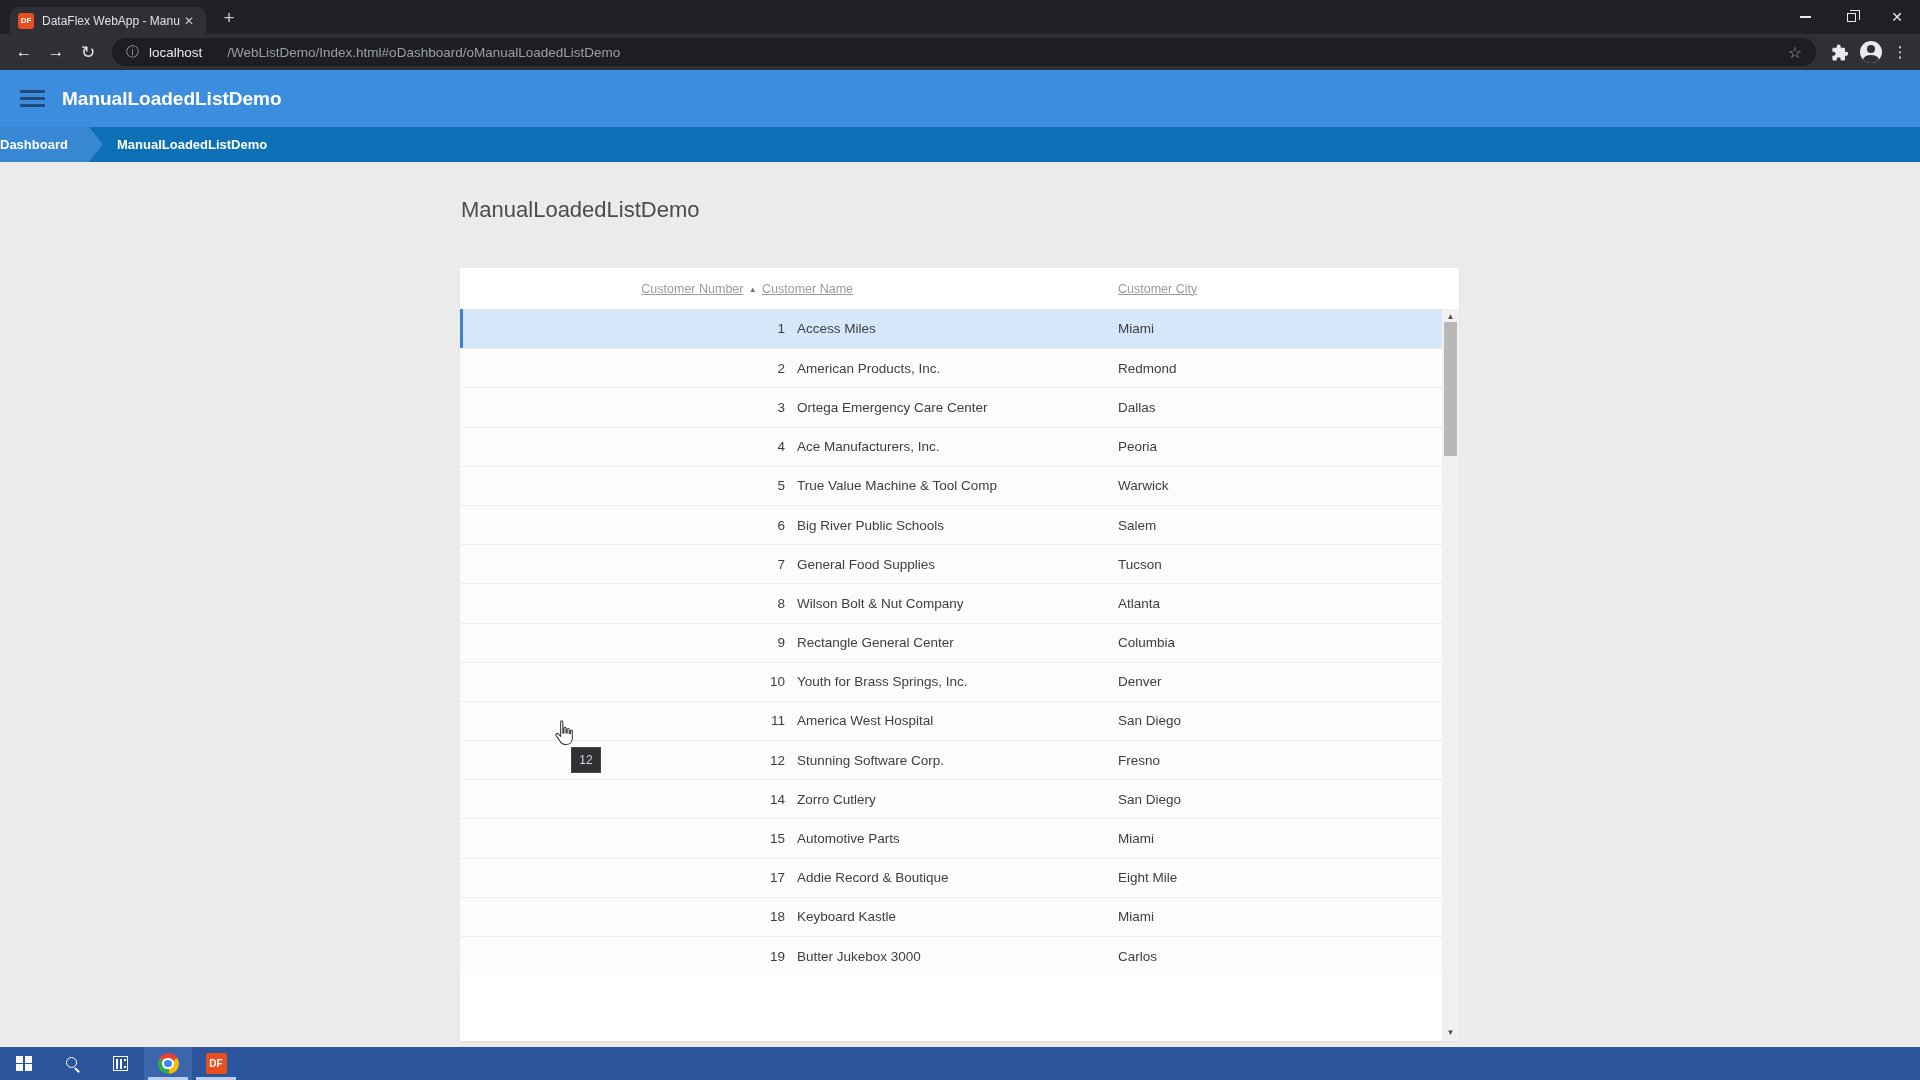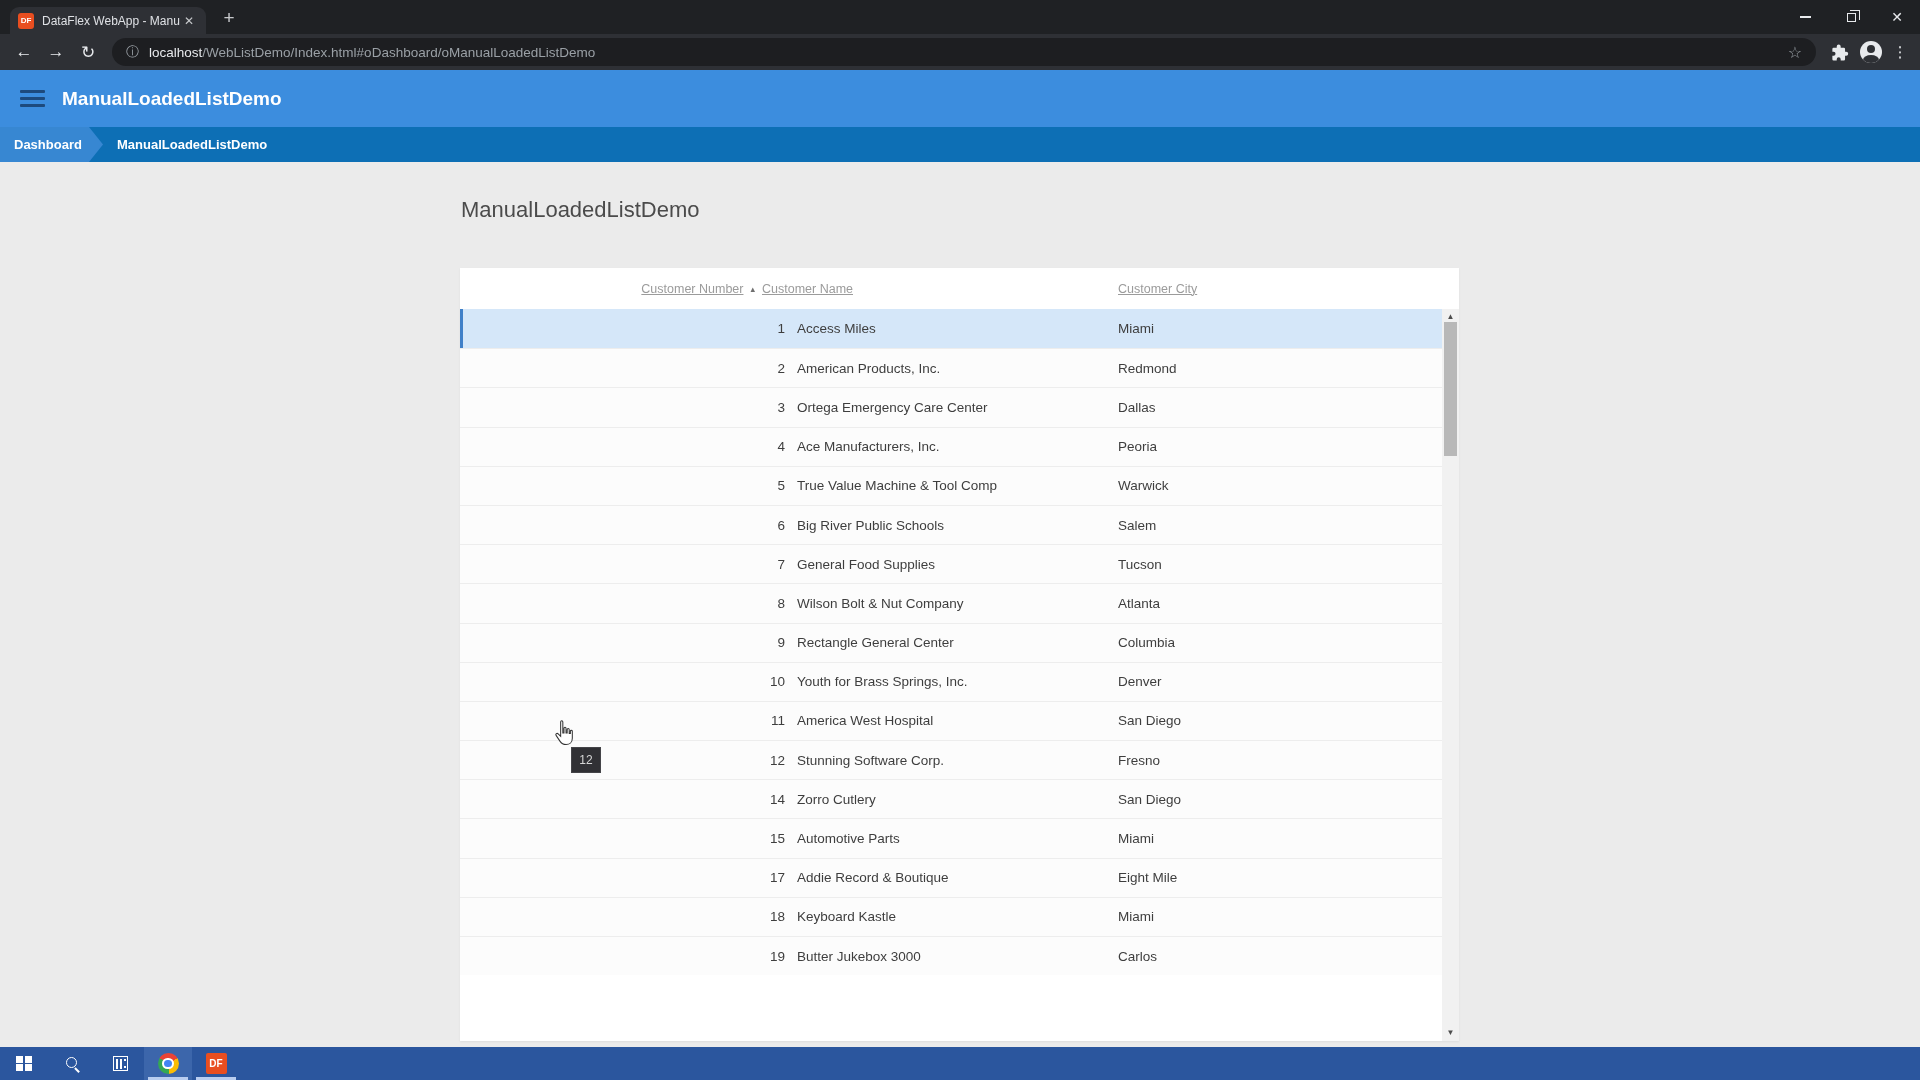--- a/index.html
+++ b/index.html
@@ -19,38 +19,38 @@
   .restore-box { width:9px; height:9px; border:1.2px solid #e8eaed; position:relative; background:#1f2124; }
   .restore-box::before { content:""; position:absolute; left:2px; top:-4px; width:9px; height:9px; border:1.2px solid #e8eaed; border-left:none; border-bottom:none; }
   .win-close { font-size:14px; }
 
   .toolbar { position:absolute; left:0; top:34px; width:1920px; height:36px; background:#2e3035; display:flex; align-items:center; padding:0 8px; }
   .nav-btn { width:32px; height:30px; display:flex; align-items:center; justify-content:center; color:#e8eaed; font-size:17px; }
   .omnibox { flex:1; height:28px; background:#1d1e21; border-radius:14px; margin:0 8px; display:flex; align-items:center; padding:0 14px; min-width:0; }
   .info-icon { color:#9aa0a6; font-size:13px; margin-right:10px; }
   .url { font-size:13.5px; white-space:nowrap; overflow:hidden; }
   .url .host { color:#e8eaed; }
-  .url .path { color:#9aa0a6; }
+  .url .path { color:#9aa0a6;margin-left:25px; }
   .omni-spacer { flex:1; }
   .star-icon { color:#9aa0a6; font-size:16px; }
   .ext-icon { width:30px; display:flex; justify-content:center; }
   .avatar { width:22px; height:22px; border-radius:50%; background:#e8eaed; position:relative; overflow:hidden; margin:0 6px; }
   .avatar::before { content:""; position:absolute; left:7px; top:4px; width:8px; height:8px; border-radius:50%; background:#2e3035; }
   .avatar::after { content:""; position:absolute; left:3px; top:14px; width:16px; height:10px; border-radius:50%; background:#2e3035; }
   .kebab { color:#e8eaed; font-size:15px; width:24px; text-align:center; letter-spacing:0; }
 
   
   .app-header { position:absolute; left:0; top:70px; width:1920px; height:57px; background:#3c8dde; display:flex; align-items:center; }
   .hamburger { margin-left:20px; width:25px; display:flex; flex-direction:column; gap:4px; }
   .hamburger span { display:block; height:3px; background:#1d4a7d; border-radius:1px; }
   .app-title { color:#ffffff; font-size:19px; font-weight:bold; margin-left:17px; }
 
   
   .breadcrumb { position:absolute; left:0; top:127px; width:1920px; height:35px; background:#0d6fb5; }
-  .crumb-first { position:absolute; left:0; top:0; width:104px; height:35px; background:#3787d2; clip-path:polygon(0 0, 89px 0, 103px 17.5px, 89px 35px, 0 35px); display:flex; align-items:center; padding-left:14px; color:#fff; font-size:13px; font-weight:bold; }
+  .crumb-first { position:absolute; left:0; top:0; width:104px; height:35px; background:#3787d2; clip-path:polygon(0 0, 89px 0, 103px 17.5px, 89px 35px, 0 35px); display:flex; align-items:center; padding-left:0; color:#fff; font-size:13px; font-weight:bold; }
   .crumb-current { position:absolute; left:117px; top:0; height:35px; line-height:35px; color:#fff; font-size:13px; font-weight:bold; }
 
   
   .page-title { position:absolute; left:461px; top:197px; font-size:22px; color:#4b4b4b; }
   .panel { position:absolute; left:460px; top:240px; width:999px; height:773px; background:#ffffff; box-shadow:0 1px 2px rgba(0,0,0,0.06);margin-top:28px; }
   .thead { height:41px; display:grid; grid-template-columns:295px 356px 1fr; align-items:center; font-size:12.5px; color:#9b9b9b; }
   .th { text-decoration:underline; }
   .th-num-wrap { justify-self:end; display:flex; align-items:center; }
   .sort-caret { font-size:9px; color:#6f6f6f; margin-left:7px; text-decoration:none; }
   .th-pad { padding-left:7px; }

